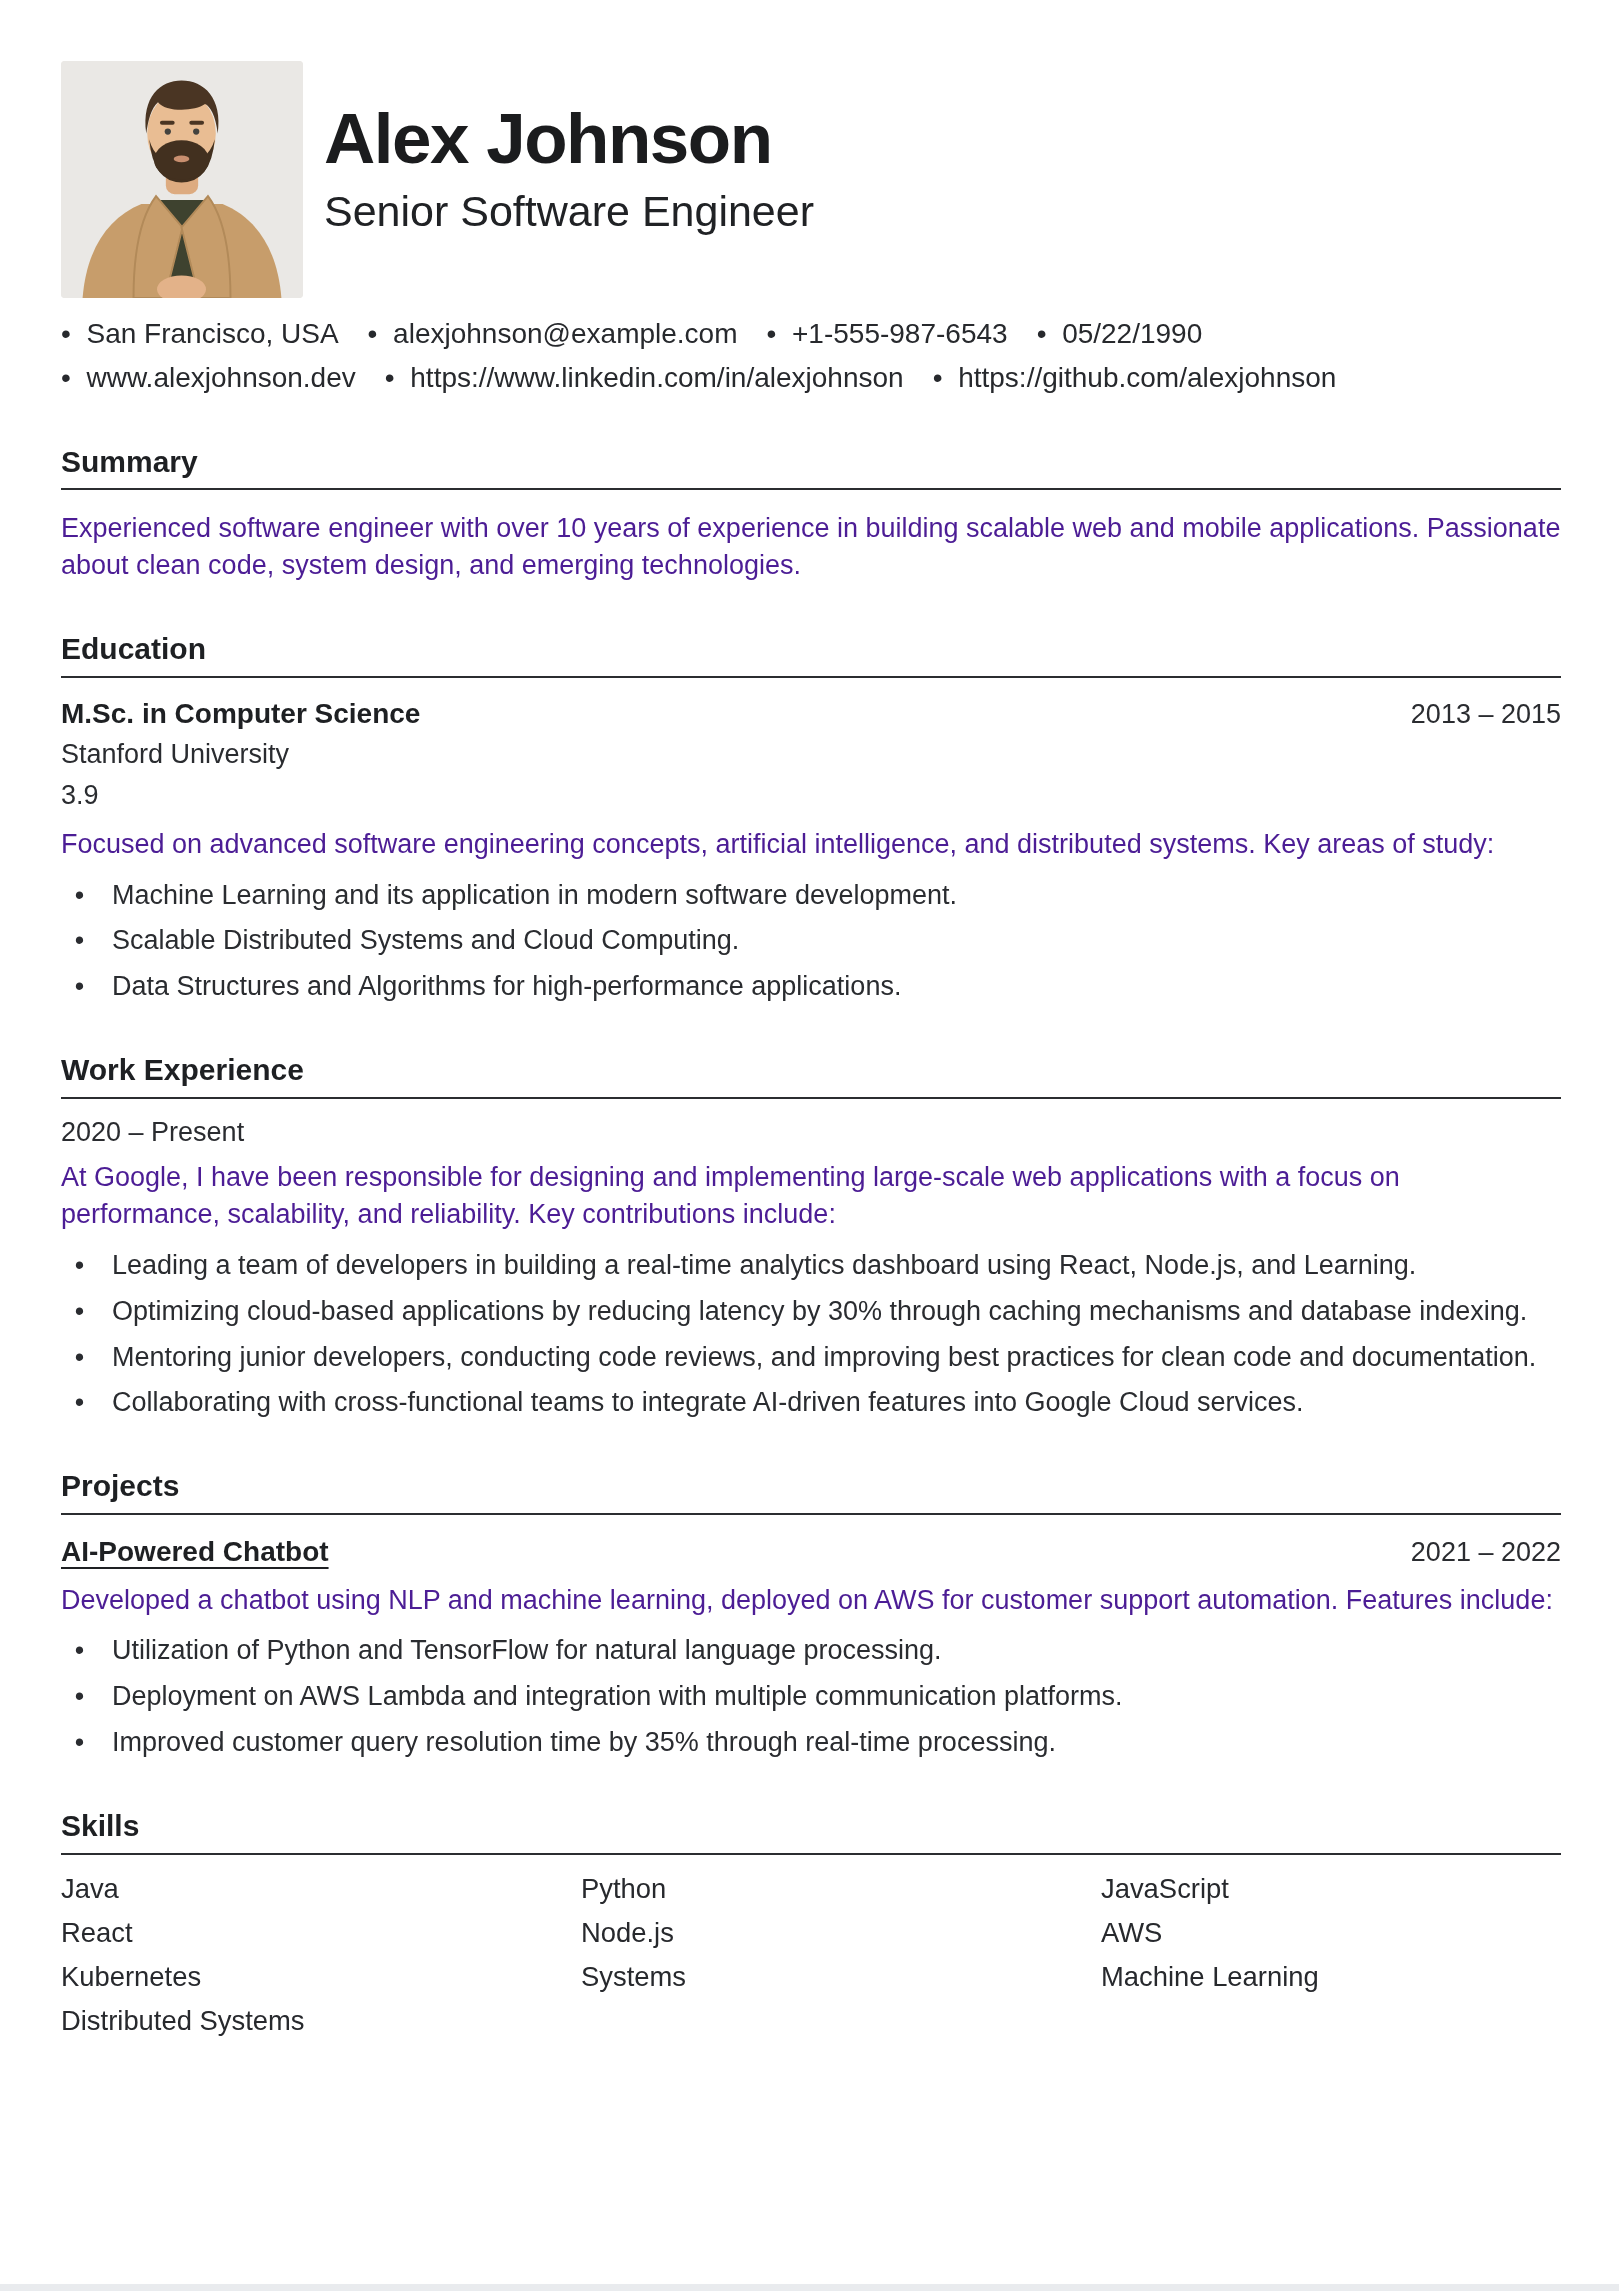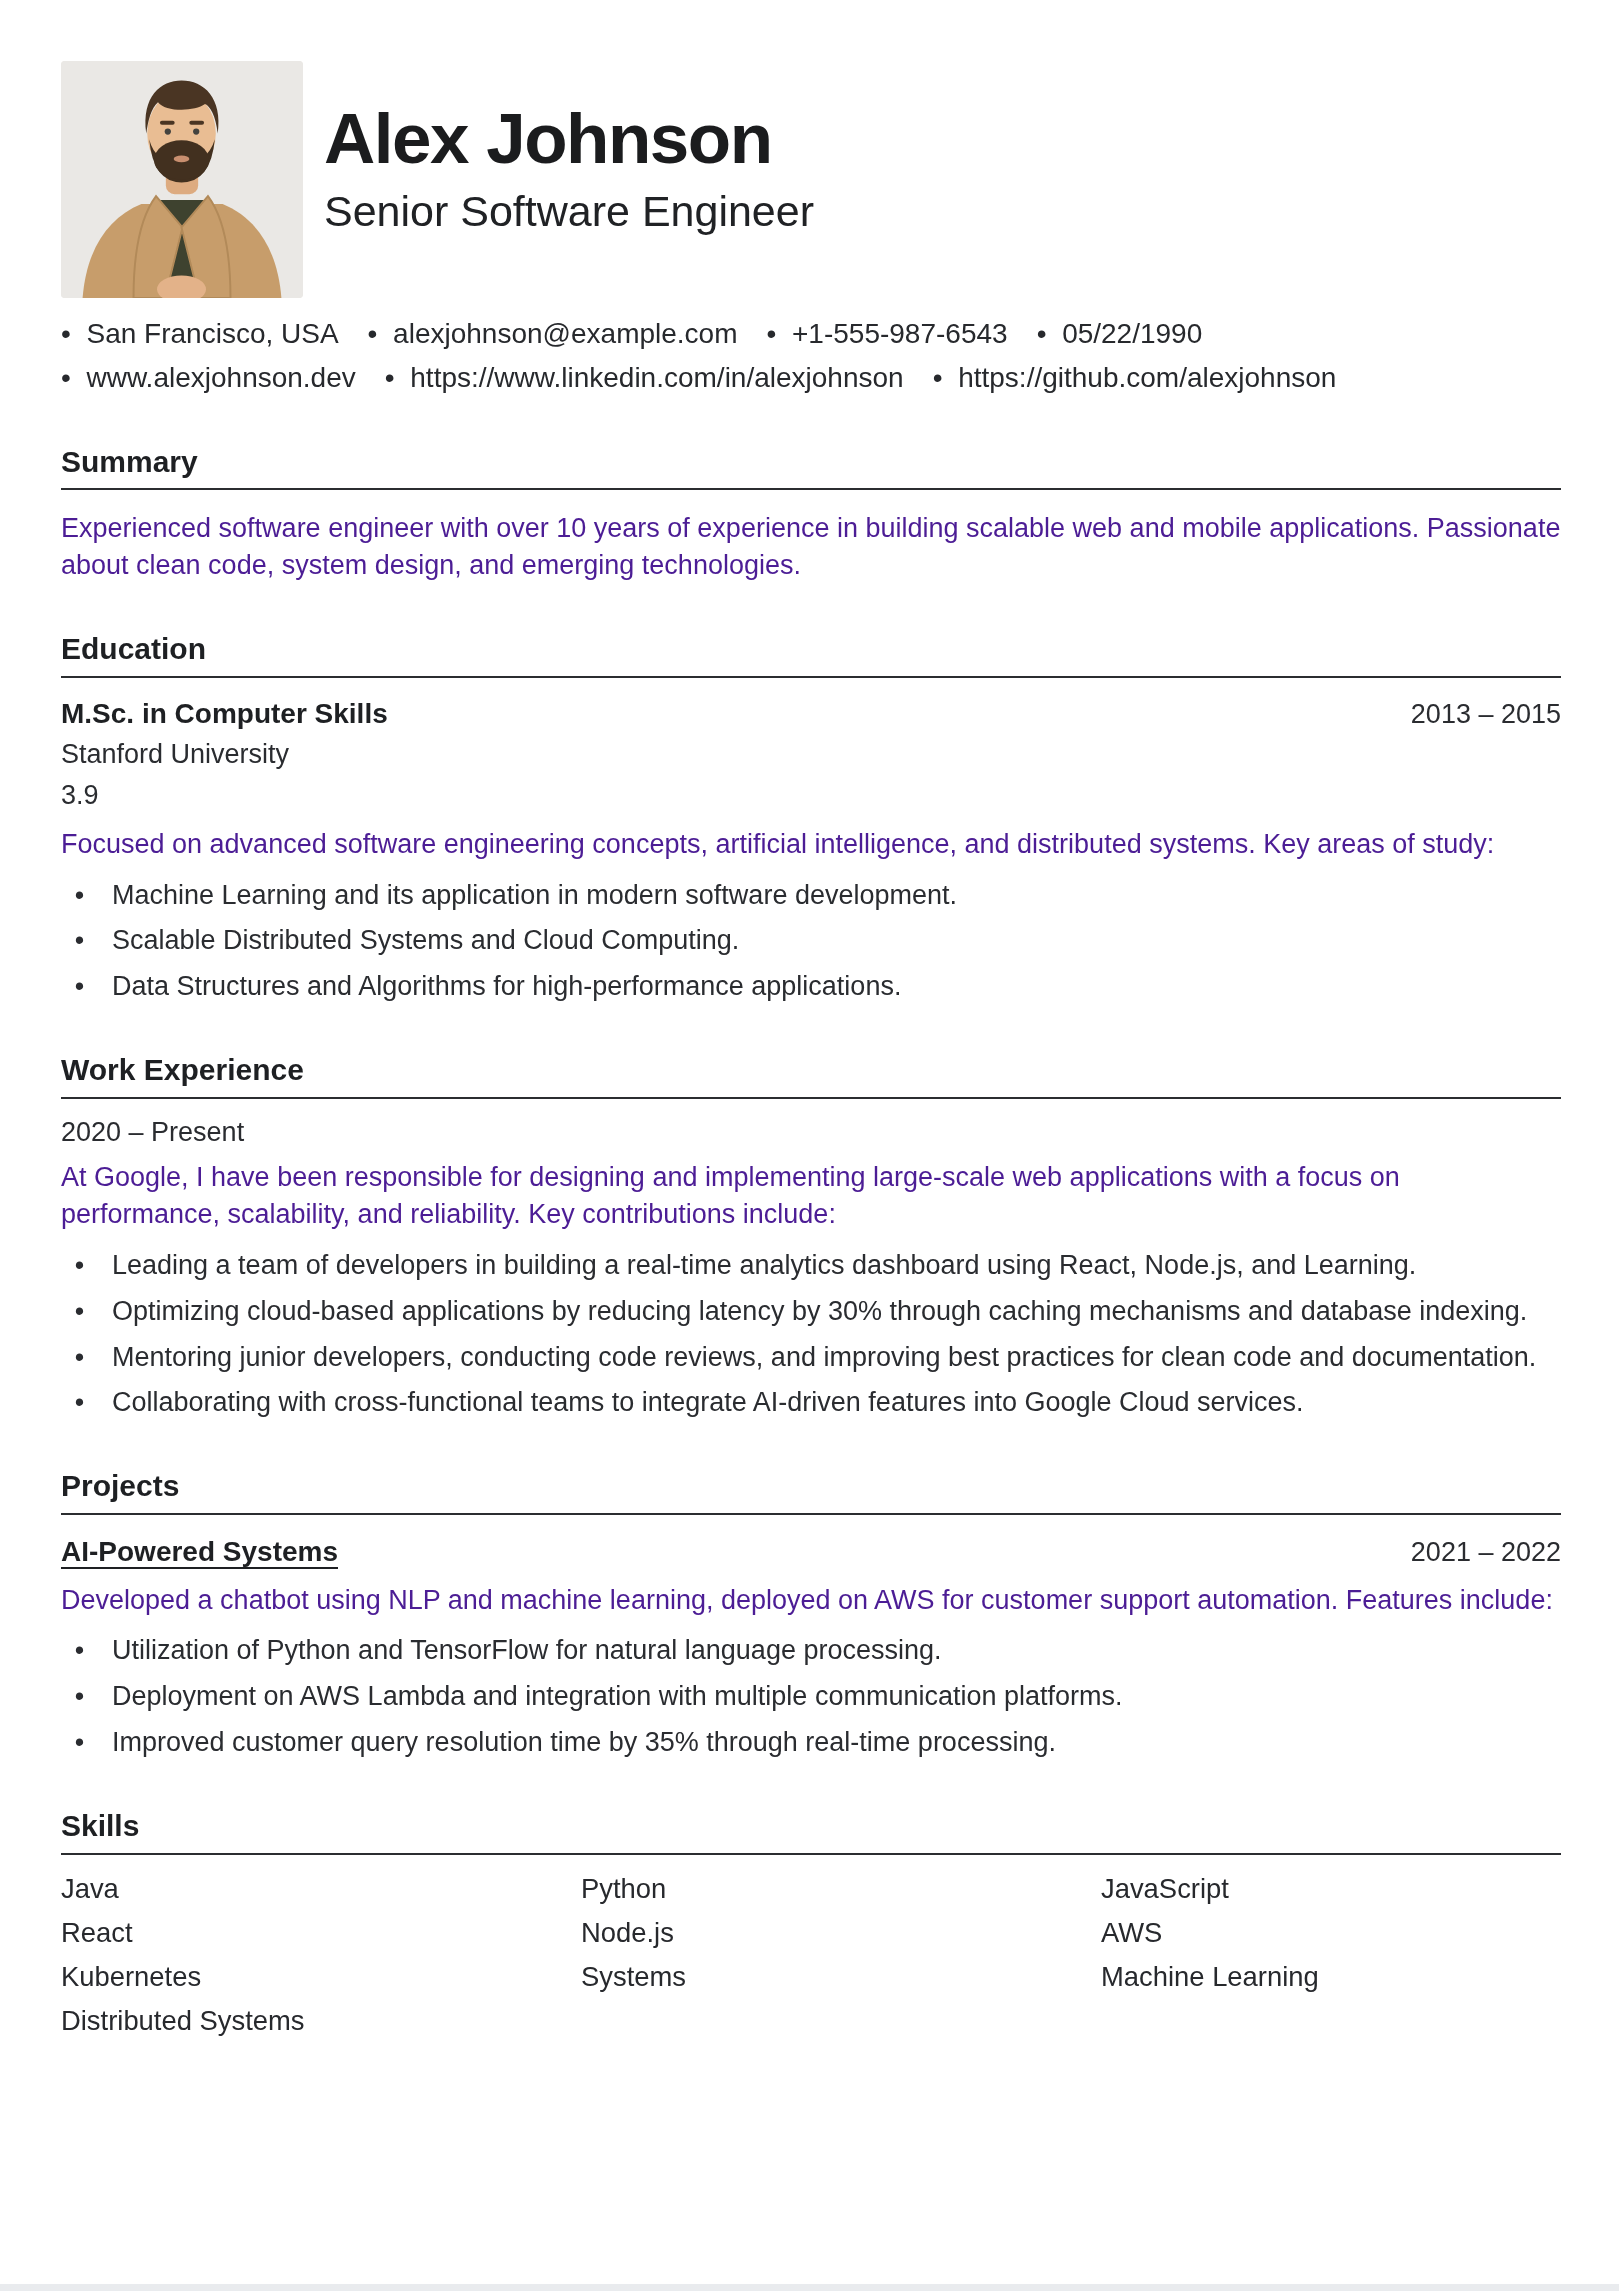--- a/index.html
+++ b/index.html
@@ -112,21 +112,21 @@
     </ul>
 
   <section>
     <h2 class="sec-title">Summary</h2>
     <p class="body">Experienced software engineer with over 10 years of experience in building scalable web and mobile applications. Passionate about clean code, system design, and emerging technologies.</p>
   </section>
 
   <section>
     <h2 class="sec-title">Education</h2>
     <div class="entry-head">
-      <h3 class="entry-title">M.Sc. in Computer Skills</h3>
+      <h3 class="entry-title">M.Sc. in Computer Science</h3>
       <span class="date">2013 – 2015</span>
     </div>
     <div class="sub-line">Stanford University</div>
     <div class="sub-line">3.9</div>
     <p class="body tight">Focused on advanced software engineering concepts, artificial intelligence, and distributed systems. Key areas of study:</p>
     <ul class="bullets">
         <li>Machine Learning and its application in modern software development.</li>
         <li>Scalable Distributed Systems and Cloud Computing.</li>
         <li>Data Structures and Algorithms for high-performance applications.</li>
       </ul>
@@ -142,21 +142,21 @@
         <li>Leading a team of developers in building a real-time analytics dashboard using React, Node.js, and Learning.</li>
         <li>Optimizing cloud-based applications by reducing latency by 30% through caching mechanisms and database indexing.</li>
         <li>Mentoring junior developers, conducting code reviews, and improving best practices for clean code and documentation.</li>
         <li>Collaborating with cross-functional teams to integrate AI-driven features into Google Cloud services.</li>
       </ul>
   </section>
 
   <section>
     <h2 class="sec-title">Projects</h2>
     <div class="entry-head">
-      <h3 class="entry-title link">AI-Powered Systems</h3>
+      <h3 class="entry-title link">AI-Powered Chatbot</h3>
       <span class="date">2021 – 2022</span>
     </div>
     <p class="body tight">Developed a chatbot using NLP and machine learning, deployed on AWS for customer support automation. Features include:</p>
     <ul class="bullets">
         <li>Utilization of Python and TensorFlow for natural language processing.</li>
         <li>Deployment on AWS Lambda and integration with multiple communication platforms.</li>
         <li>Improved customer query resolution time by 35% through real-time processing.</li>
       </ul>
   </section>
 

